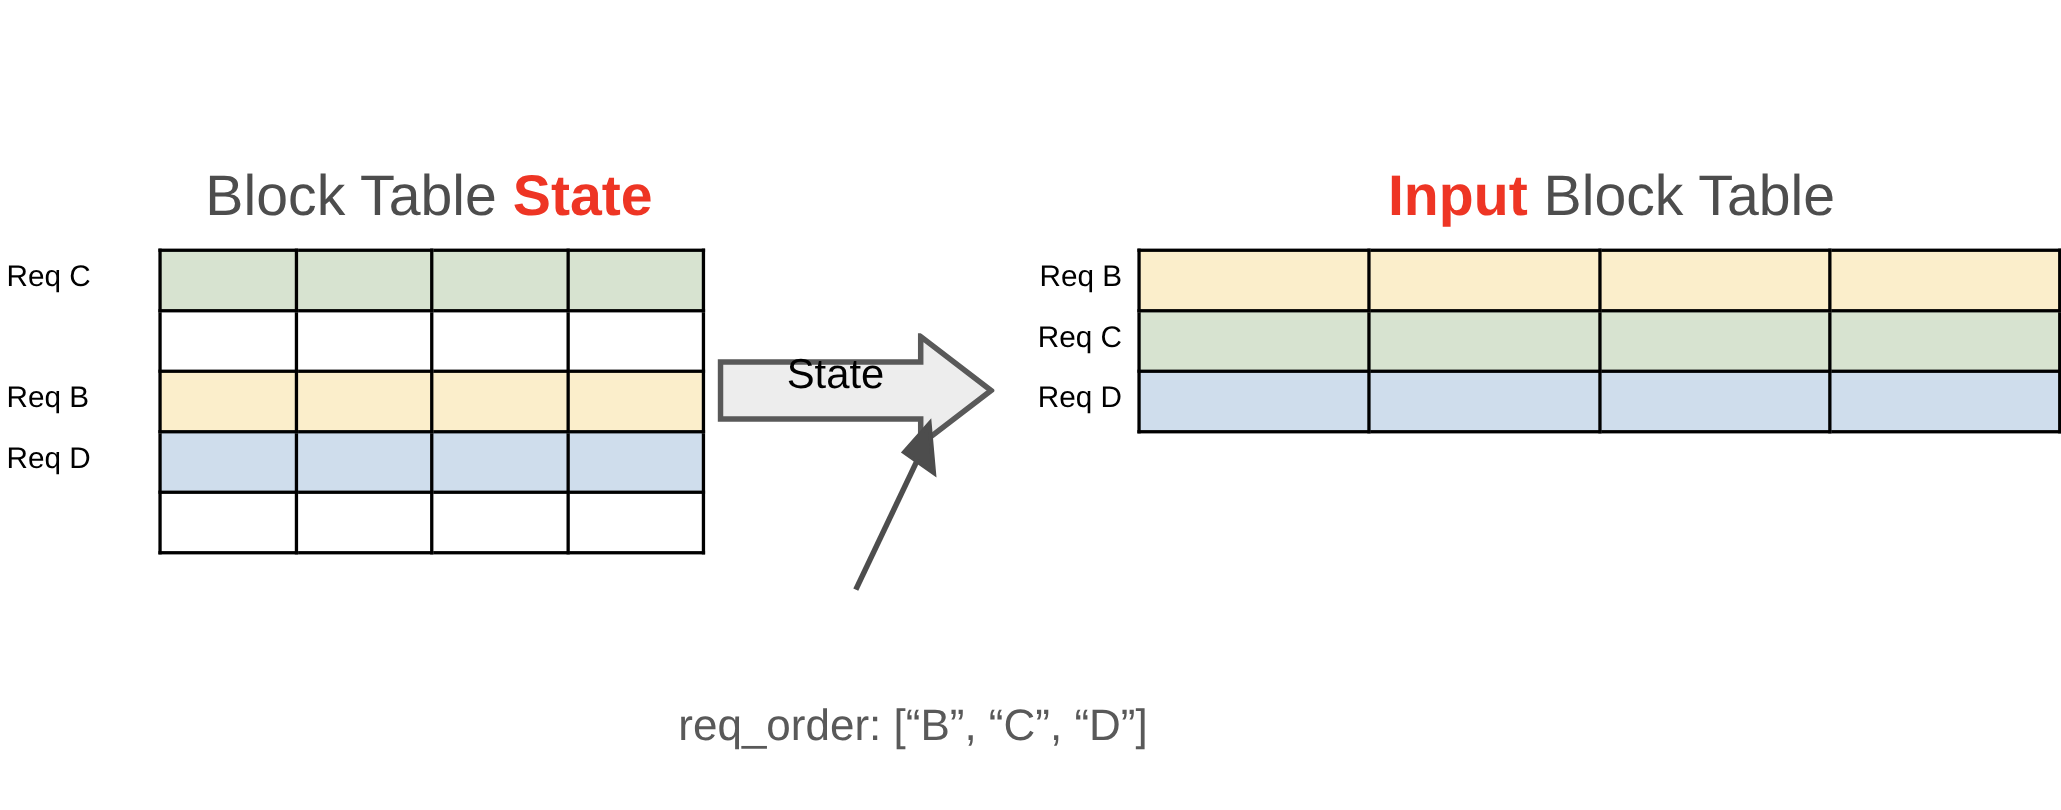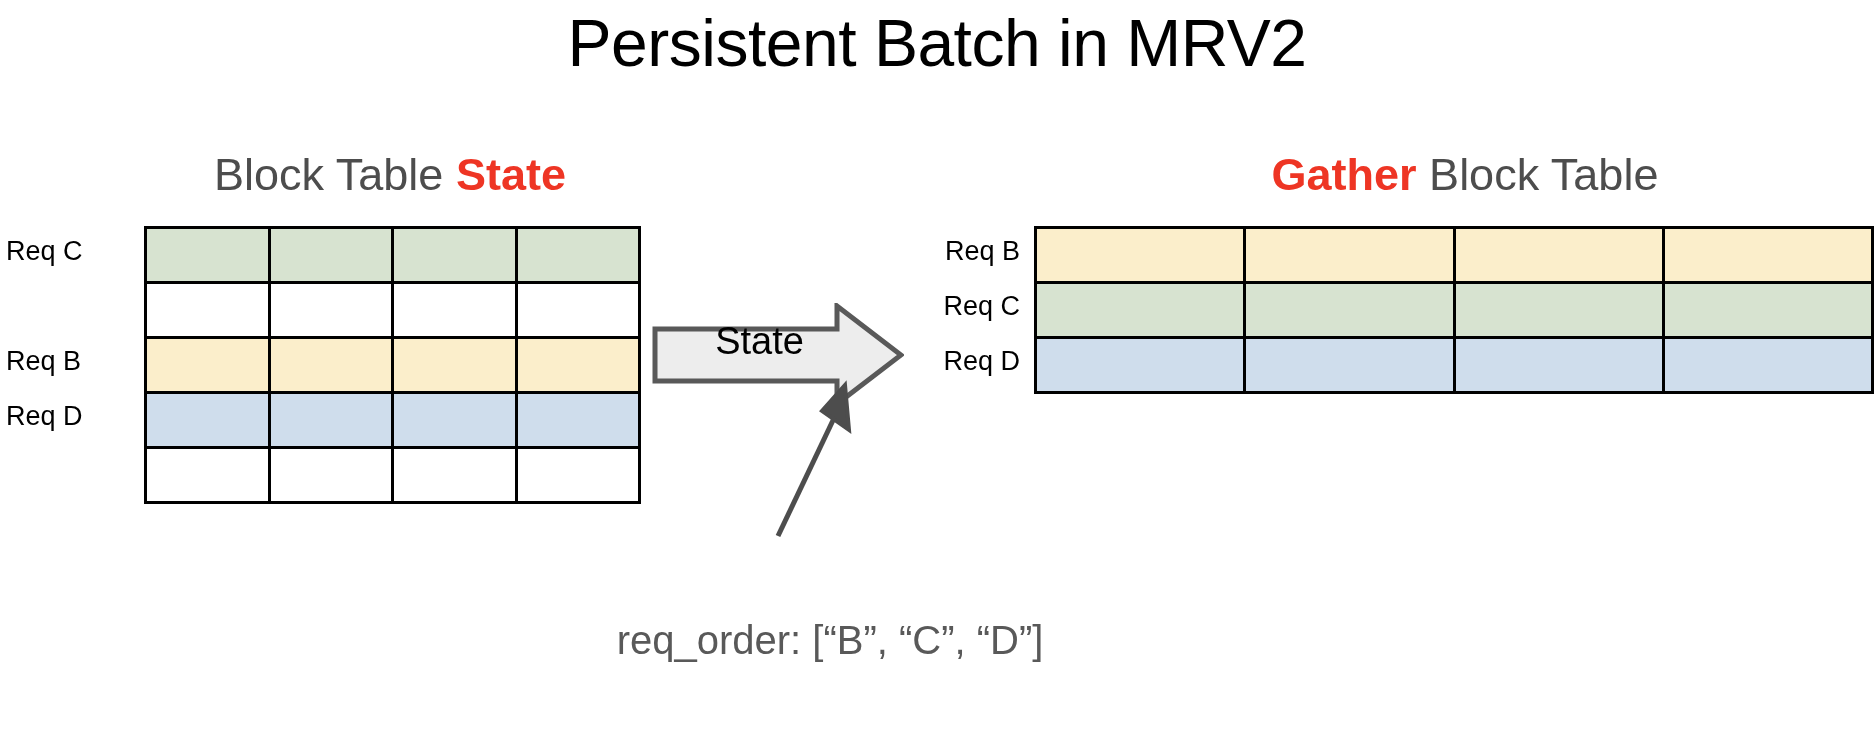--- a/index.html
+++ b/index.html
@@ -29,21 +29,21 @@
     line-height: 1.0;
     color: #000000;
     font-family: "Liberation Sans", sans-serif;
     letter-spacing: -0.5px;
     white-space: nowrap;
   }
 
   
   .section-heading {
     position: absolute;
-    font-size: 45px;
+    font-size: 52px;
     line-height: 1.0;
     white-space: nowrap;
     font-family: "Liberation Sans", sans-serif;
   }
   #heading-left  { left: 120px;  top: 152px; width: 540px; text-align: center; }
   #heading-right { left: 1030px; top: 152px; width: 870px; text-align: center; }
   .hd-gray { color: #4d4d4d; }
   .hd-red  { color: #ee3524; font-weight: bold; }
 
   
@@ -114,43 +114,42 @@
     left: 750px;
     top: 380px;
     width: 130px;
     height: 160px;
   }
 
   
   #caption {
     position: absolute;
     left: 400px;
-    top: 620px;
+    top: 640px;
     width: 860px;
     text-align: center;
     font-size: 40px;
     line-height: 1.0;
     color: #595959;
     white-space: nowrap;
     font-family: "Liberation Sans", sans-serif;
   }
 </style>
 </head>
 <body>
 
 <div id="slide">
 
-  <div id="title">Persistent Batch in MRV2</div>
 
   <div id="heading-left" class="section-heading">
     <span class="hd-gray">Block Table </span><span class="hd-red">State</span>
   </div>
 
   <div id="heading-right" class="section-heading">
-    <span class="hd-red">Gather</span><span class="hd-gray"> Block Table</span>
+    <span class="hd-red">Input</span><span class="hd-gray"> Block Table</span>
   </div>
 
   <table id="table-state" class="grid">
     <tbody id="table-state-body">
         <tr>
           <td style="background: rgb(215, 227, 208);"></td>
           <td style="background: rgb(215, 227, 208);"></td>
           <td style="background: rgb(215, 227, 208);"></td>
           <td style="background: rgb(215, 227, 208);"></td>
         </tr>

